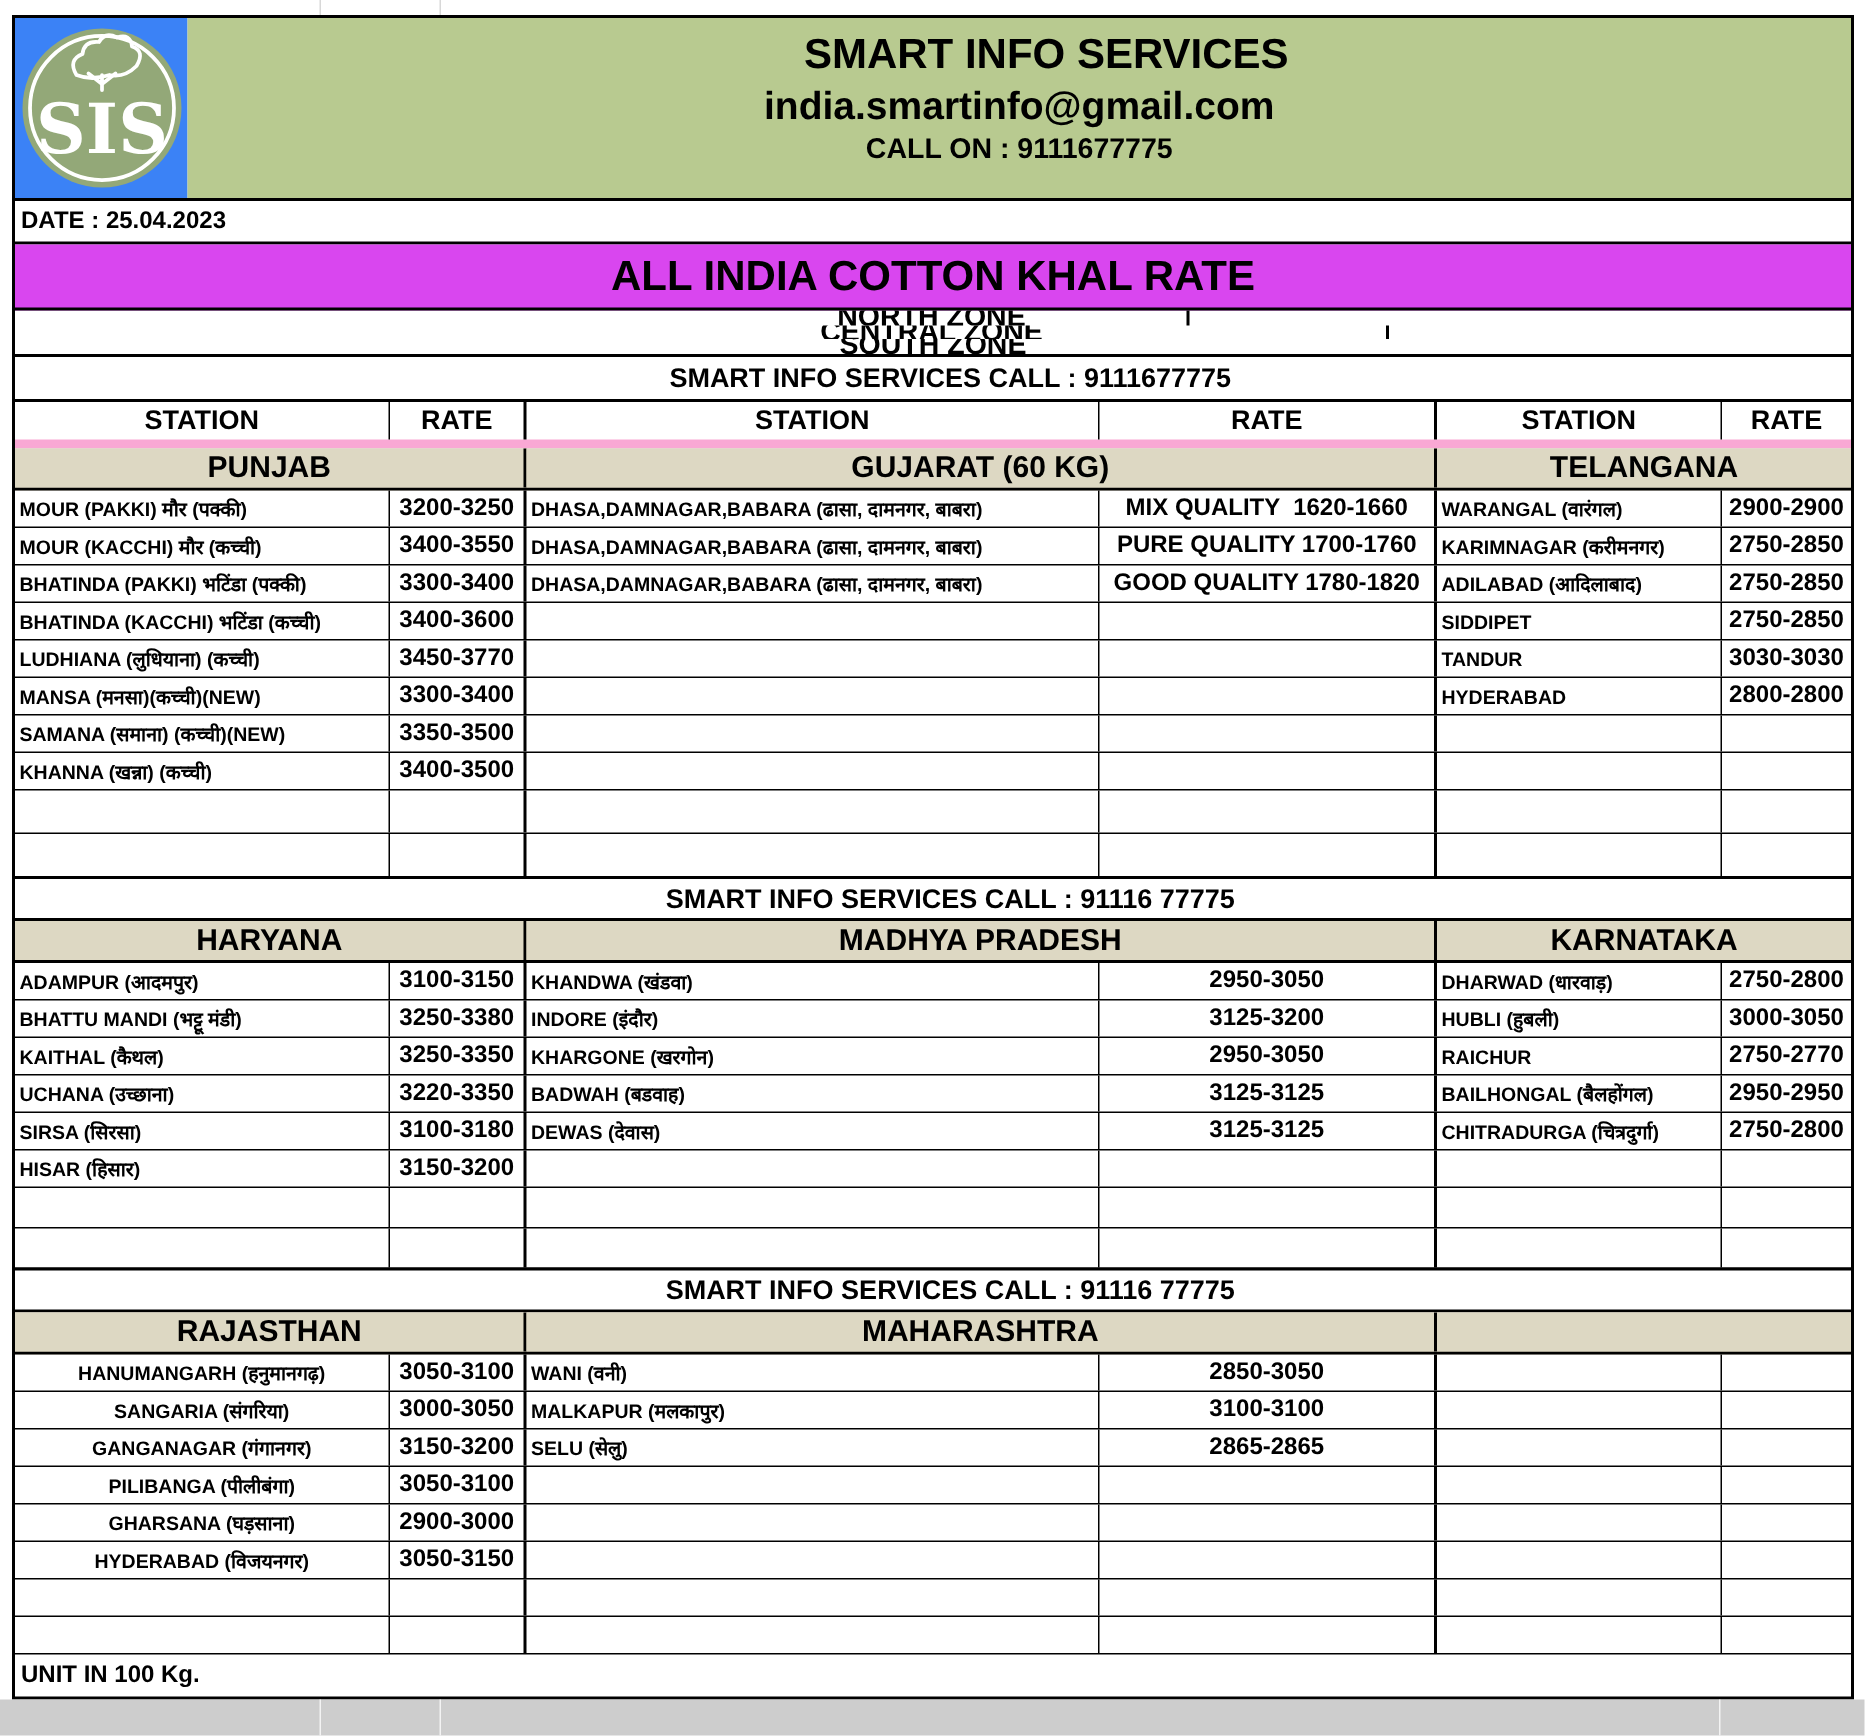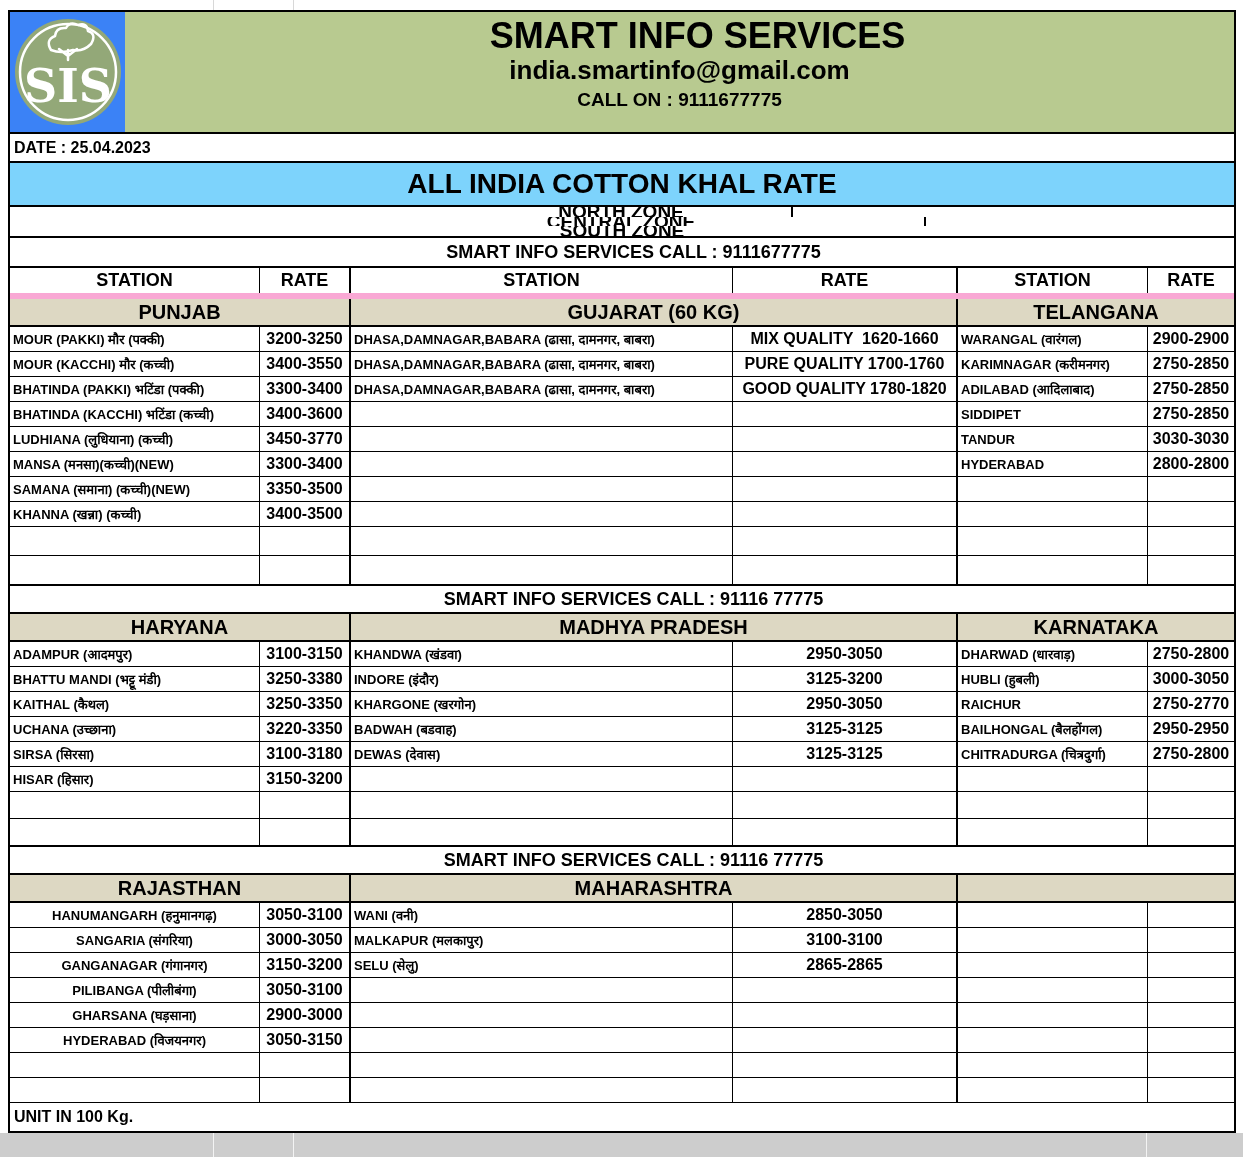--- a/index.html
+++ b/index.html
@@ -28,26 +28,26 @@
   .c5{width:190px;border-right:1px solid #000;}
   .c6{width:86px;}
   .zn{width:341px;border-right:2px solid #000;}
   .zc{width:607px;border-right:2px solid #000;}
   .zs{width:276px;}
 
   
   .masthead{height:122px;border-bottom:2px solid #000;display:flex;box-sizing:border-box;}
   .logo-box{width:115px;background:#3b82f6;display:flex;align-items:center;justify-content:center;flex:0 0 auto;}
   .mast-right{flex:1;background:#b8ca90;text-align:center;padding-top:7px;}
-  .mast-brand{font-size:36px;letter-spacing:0px;line-height:34px;padding-left:36px;}
+  .mast-brand{font-size:28px;letter-spacing:0px;line-height:34px;padding-left:36px;}
   .mast-email{font-size:26px;line-height:34px;}
   .mast-call{font-size:19px;line-height:26px;}
 
   .date-row{height:29px;border-bottom:2px solid #000000;padding-left:4px;font-size:16px;}
-  .title-row{height:44px;border-bottom:2px solid #000;justify-content:center;background:#7dd3fc;font-size:28px;}
+  .title-row{height:44px;border-bottom:2px solid #000;justify-content:center;background:#d946ef;font-size:28px;}
   .zone-row{height:31px;border-bottom:2px solid #000;font-size:19px;flex-direction:column;}
   .zone-row .scell{justify-content:center;}
   .call-row{height:30px;border-top:2px solid #000;border-bottom:2px solid #000;margin-top:-1px;justify-content:center;font-size:18px;padding-left:23px;}
   .call-row.first{border-top:none;margin-top:0;}
   .colhdr-row{height:31px;border-bottom:6px solid #f9a8d4;font-size:18px;}
   .colhdr-row .cell{justify-content:center;}
   .state-row{height:28px;border-bottom:2px solid #000;background:#ddd8c3;font-size:20px;}
   .state-row .scell{justify-content:center;background:#ddd8c3;}
   .drow{height:25px;}
   .drow.h29{height:29px;}

